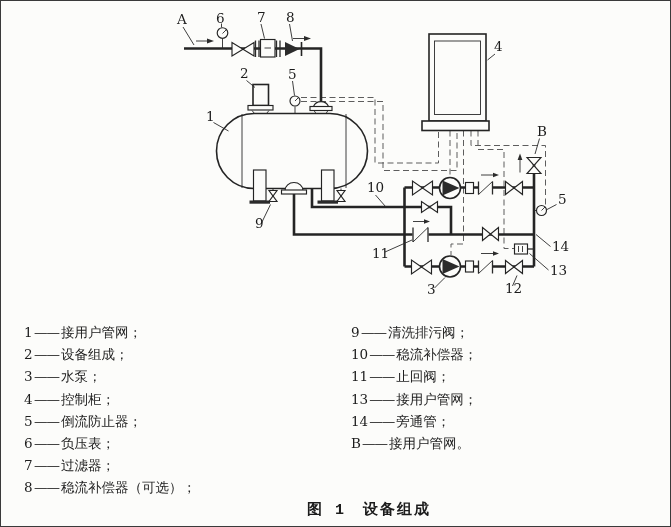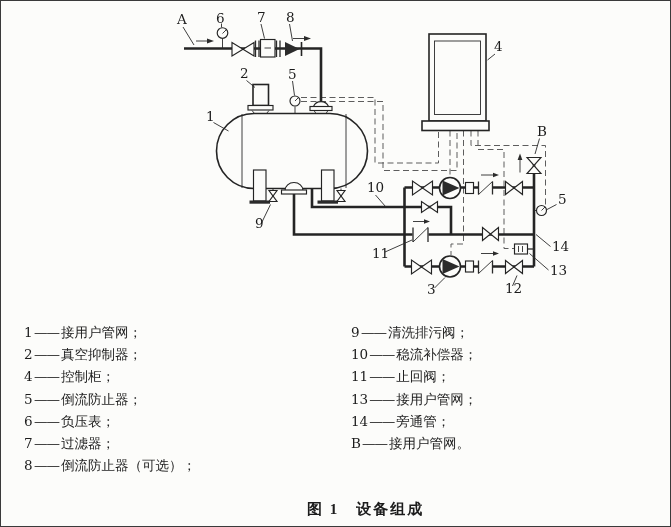--- a/index.html
+++ b/index.html
@@ -13,21 +13,21 @@
     color:#1c1c1c;
   }
   svg text{font-family:"DejaVu Serif", serif;font-size:13.5px;fill:#1b1b1b;}
   .legend-col{position:absolute;top:320px;font-size:13.5px;line-height:22.2px;white-space:nowrap;}
   .legend-col.left{left:23px;}
   .legend-col.right{left:350px;}
   .legend-row .num{display:inline-block;min-width:9px;}
   .legend-row .sep{letter-spacing:-1px;margin:0 2px 0 1px;}
   .caption{
     position:absolute;left:306px;top:499px;
-    font-family:Liberation Serif, serif;
+    font-family:Liberation Mono, monospace;
     font-weight:bold;font-size:15px;letter-spacing:2px;white-space:nowrap;
   }
 </style>
 </head>
 <body>
 
 <div class="page">
 
   <svg width="671" height="318" viewBox="0 0 671 318">
     <style>
@@ -253,26 +253,27 @@
       <text x="426" y="293">3</text>
       <text x="371" y="257">11</text>
       <text x="366" y="191">10</text>
       <text x="254" y="227">9</text>
     </g>
   </svg>
 
   
   <div class="legend-col left">
     <div class="legend-row"><span class="num">1</span><span class="sep">——</span><span class="txt">接用户管网；</span></div>
-    <div class="legend-row"><span class="num">2</span><span class="sep">——</span><span class="txt">真空抑制器；</span></div>
+    <div class="legend-row"><span class="num">2</span><span class="sep">——</span><span class="txt">设备组成；</span></div>
+    <div class="legend-row"><span class="num">3</span><span class="sep">——</span><span class="txt">水泵；</span></div>
     <div class="legend-row"><span class="num">4</span><span class="sep">——</span><span class="txt">控制柜；</span></div>
     <div class="legend-row"><span class="num">5</span><span class="sep">——</span><span class="txt">倒流防止器；</span></div>
     <div class="legend-row"><span class="num">6</span><span class="sep">——</span><span class="txt">负压表；</span></div>
     <div class="legend-row"><span class="num">7</span><span class="sep">——</span><span class="txt">过滤器；</span></div>
-    <div class="legend-row"><span class="num">8</span><span class="sep">——</span><span class="txt">倒流防止器（可选）；</span></div>
+    <div class="legend-row"><span class="num">8</span><span class="sep">——</span><span class="txt">稳流补偿器（可选）；</span></div>
   </div>
 
   <div class="legend-col right">
     <div class="legend-row"><span class="num">9</span><span class="sep">——</span><span class="txt">清洗排污阀；</span></div>
     <div class="legend-row"><span class="num">10</span><span class="sep">——</span><span class="txt">稳流补偿器；</span></div>
     <div class="legend-row"><span class="num">11</span><span class="sep">——</span><span class="txt">止回阀；</span></div>
     <div class="legend-row"><span class="num">13</span><span class="sep">——</span><span class="txt">接用户管网；</span></div>
     <div class="legend-row"><span class="num">14</span><span class="sep">——</span><span class="txt">旁通管；</span></div>
     <div class="legend-row"><span class="num">B</span><span class="sep">——</span><span class="txt">接用户管网。</span></div>
   </div>

